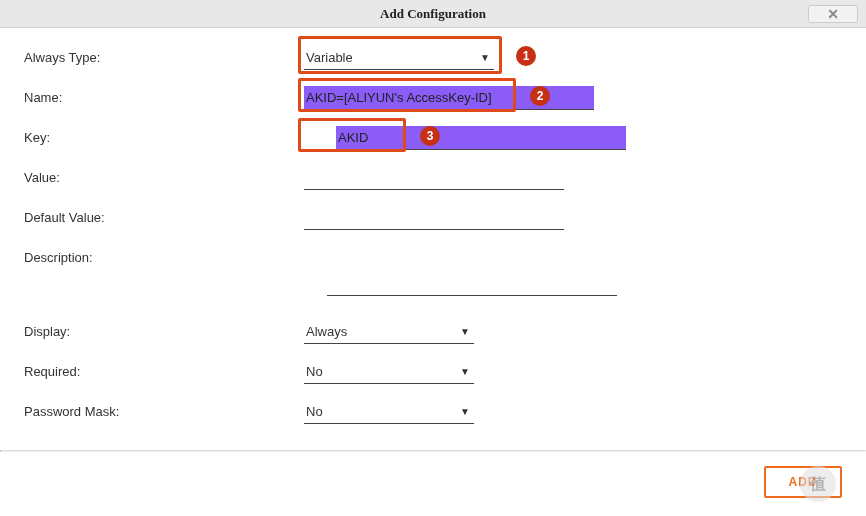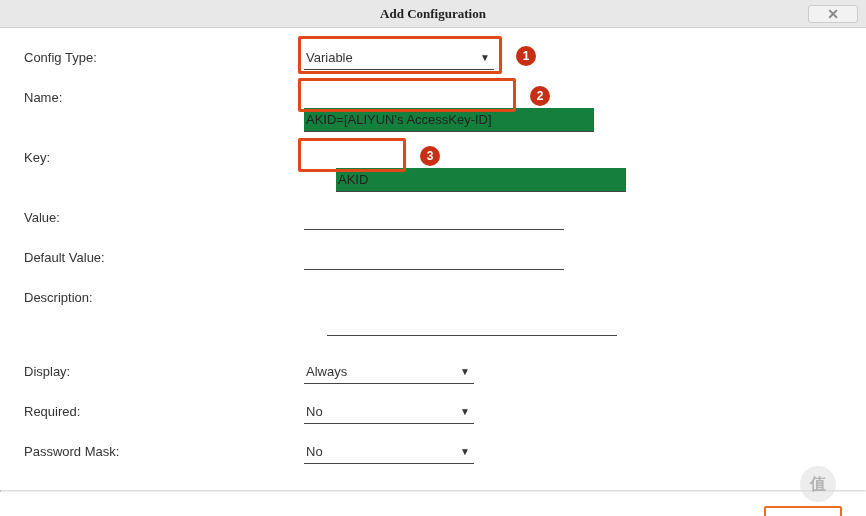--- a/index.html
+++ b/index.html
@@ -63,21 +63,21 @@
 .underline-input {
   width: 100%;
   border: none;
   border-bottom: 1px solid #444;
   background: transparent;
   font-size: 13px;
   padding: 4px 2px;
   outline: none;
   color: #222;
 }
-.underline-input.blue { background: #15803d; margin-top: 22px; }
+.underline-input.blue { background: #8b5cf6; }
 .select-wrap {
   position: relative;
   width: 170px;
   border-bottom: 1px solid #444;
 }
 .select-wrap.wide { width: 170px; }
 .select-display {
   width: 100%;
   padding: 4px 18px 4px 2px;
   font-size: 13px;
@@ -182,21 +182,21 @@
 <div class="titlebar">
   <span class="titlebar-title">Add Configuration</span>
   <div class="titlebar-close">
     <span>✕</span>
   </div>
 </div>
 
 <div class="form-area">
 
   <div class="row">
-    <div class="label">Config Type:</div>
+    <div class="label">Always Type:</div>
     <div class="field" style="position:relative;">
       <div class="select-wrap wide" style="width:190px;">
         <div class="select-display">Variable</div>
         <span class="select-caret">▼</span>
       </div>
       <div class="highlight-box" style="left:-6px; top:-10px; width:204px; height:38px;"></div>
       <div class="callout" style="left:212px; top:0px;">1</div>
     </div>
   </div>
 

